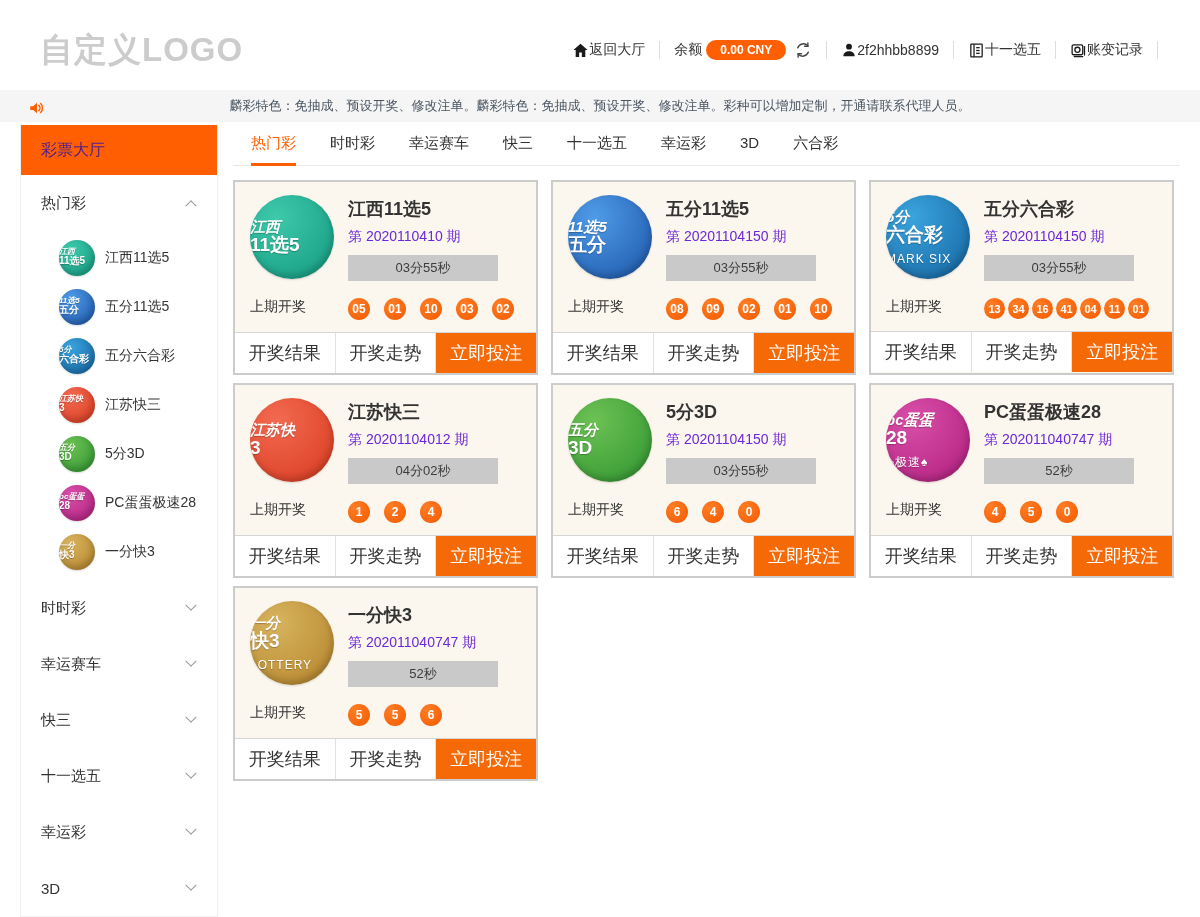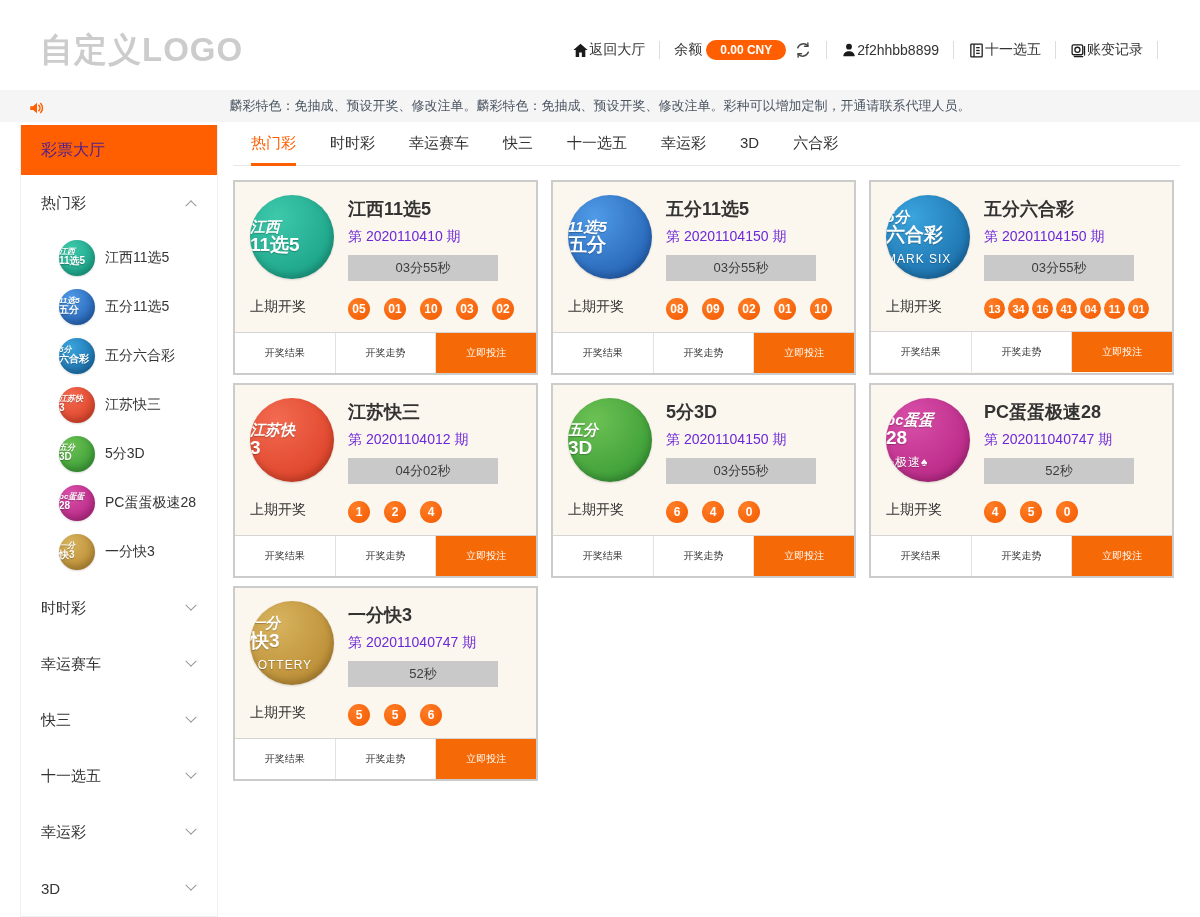--- a/index.html
+++ b/index.html
@@ -71,21 +71,21 @@
     text-align:center; font-size:13px; }
   .card-last { display:flex; align-items:flex-start; margin-top:17px; }
   .prev-label { width:98px; font-size:14px; color:#333; flex-shrink:0; }
   .balls { display:flex; gap:14px; align-items:center; }
   .ball { width:22px; height:22px; border-radius:50%; background:radial-gradient(circle at 32% 28%, #ff7d26, #f25a00);
     color:#fff; font-size:12px; font-weight:bold; display:inline-flex; align-items:center;
     justify-content:center; }
   .balls.tight { gap:3px; }
   .balls.tight .ball { width:21px; height:21px; font-size:11px; }
   .card-footer { display:flex; border-top:1px solid #d5d5d5; }
-  .cbtn { flex:1; height:40px; line-height:40px; text-align:center; font-size:10px;
+  .cbtn { flex:1; height:40px; line-height:40px; text-align:center; font-size:18px;
     background:#fff; color:#333; cursor:pointer; }
   .cbtn.mid { border-left:1px solid #e2e2e2; border-right:1px solid #e2e2e2; }
   .cbtn.bet { background:#f56a06; color:#fff; }
 </style>
 </head>
 <body>
 
 <header class="topbar">
   <div class="logo">自定义LOGO</div>
   <nav class="topnav">

